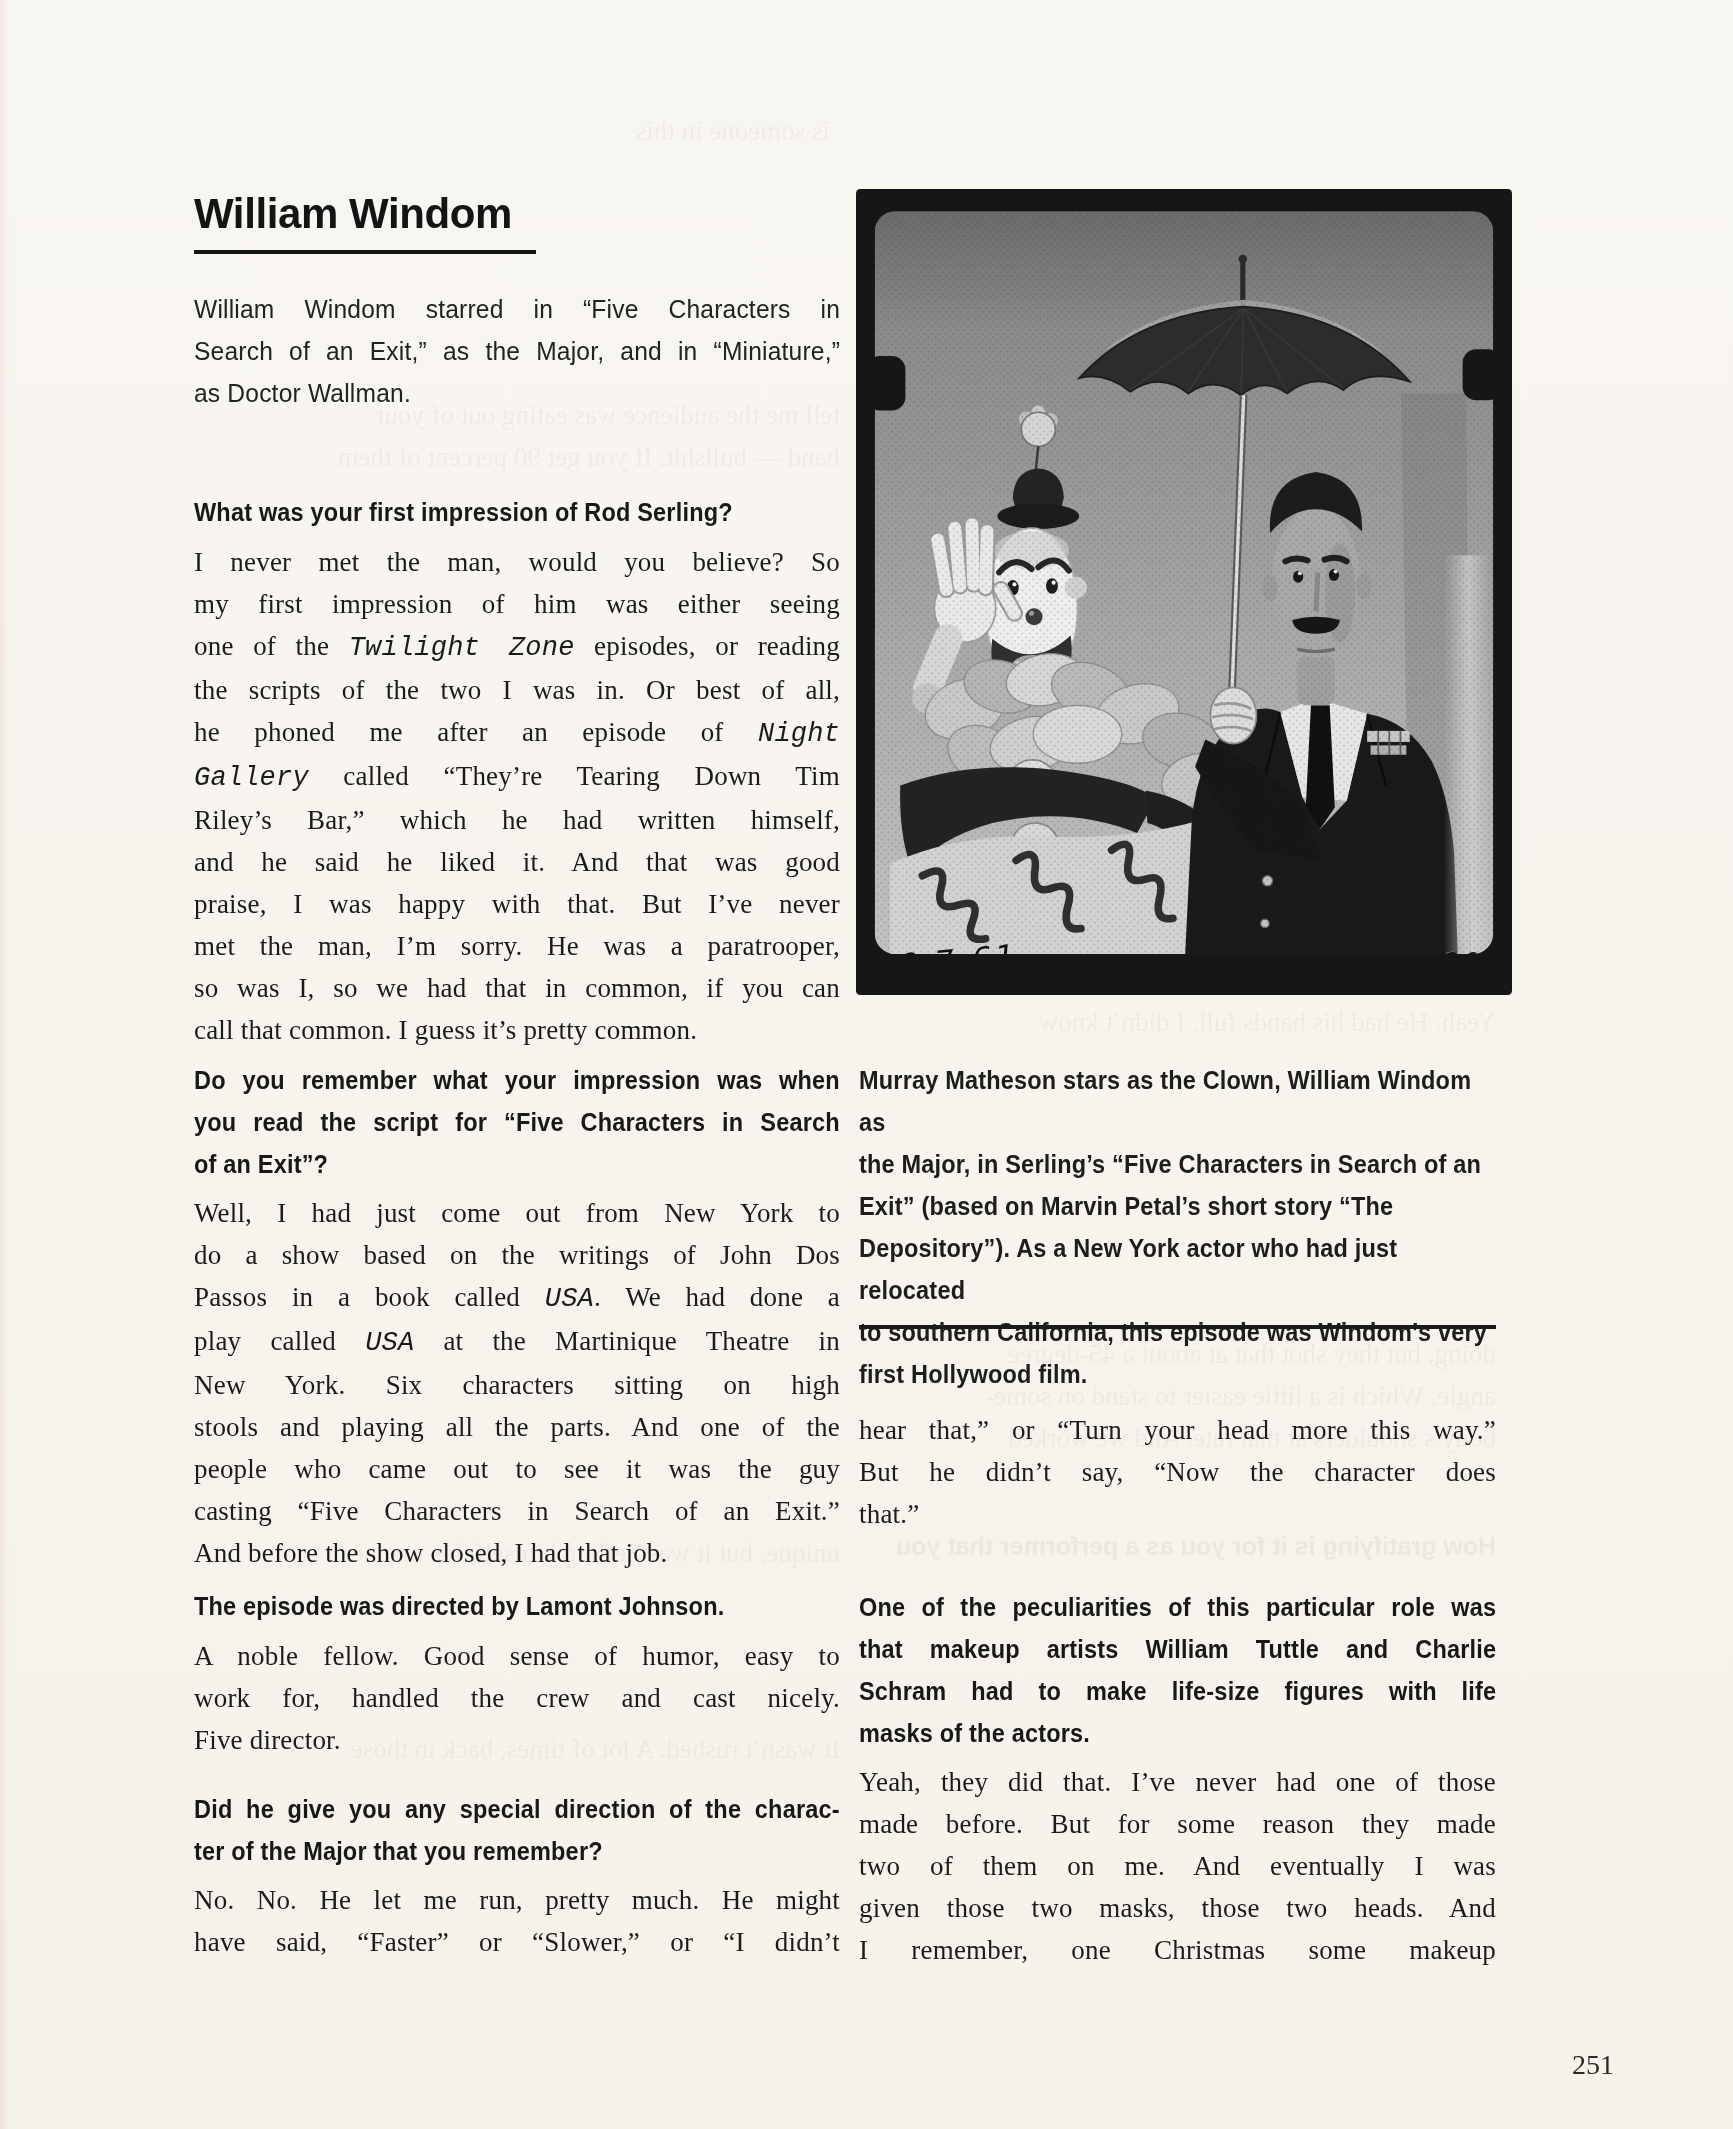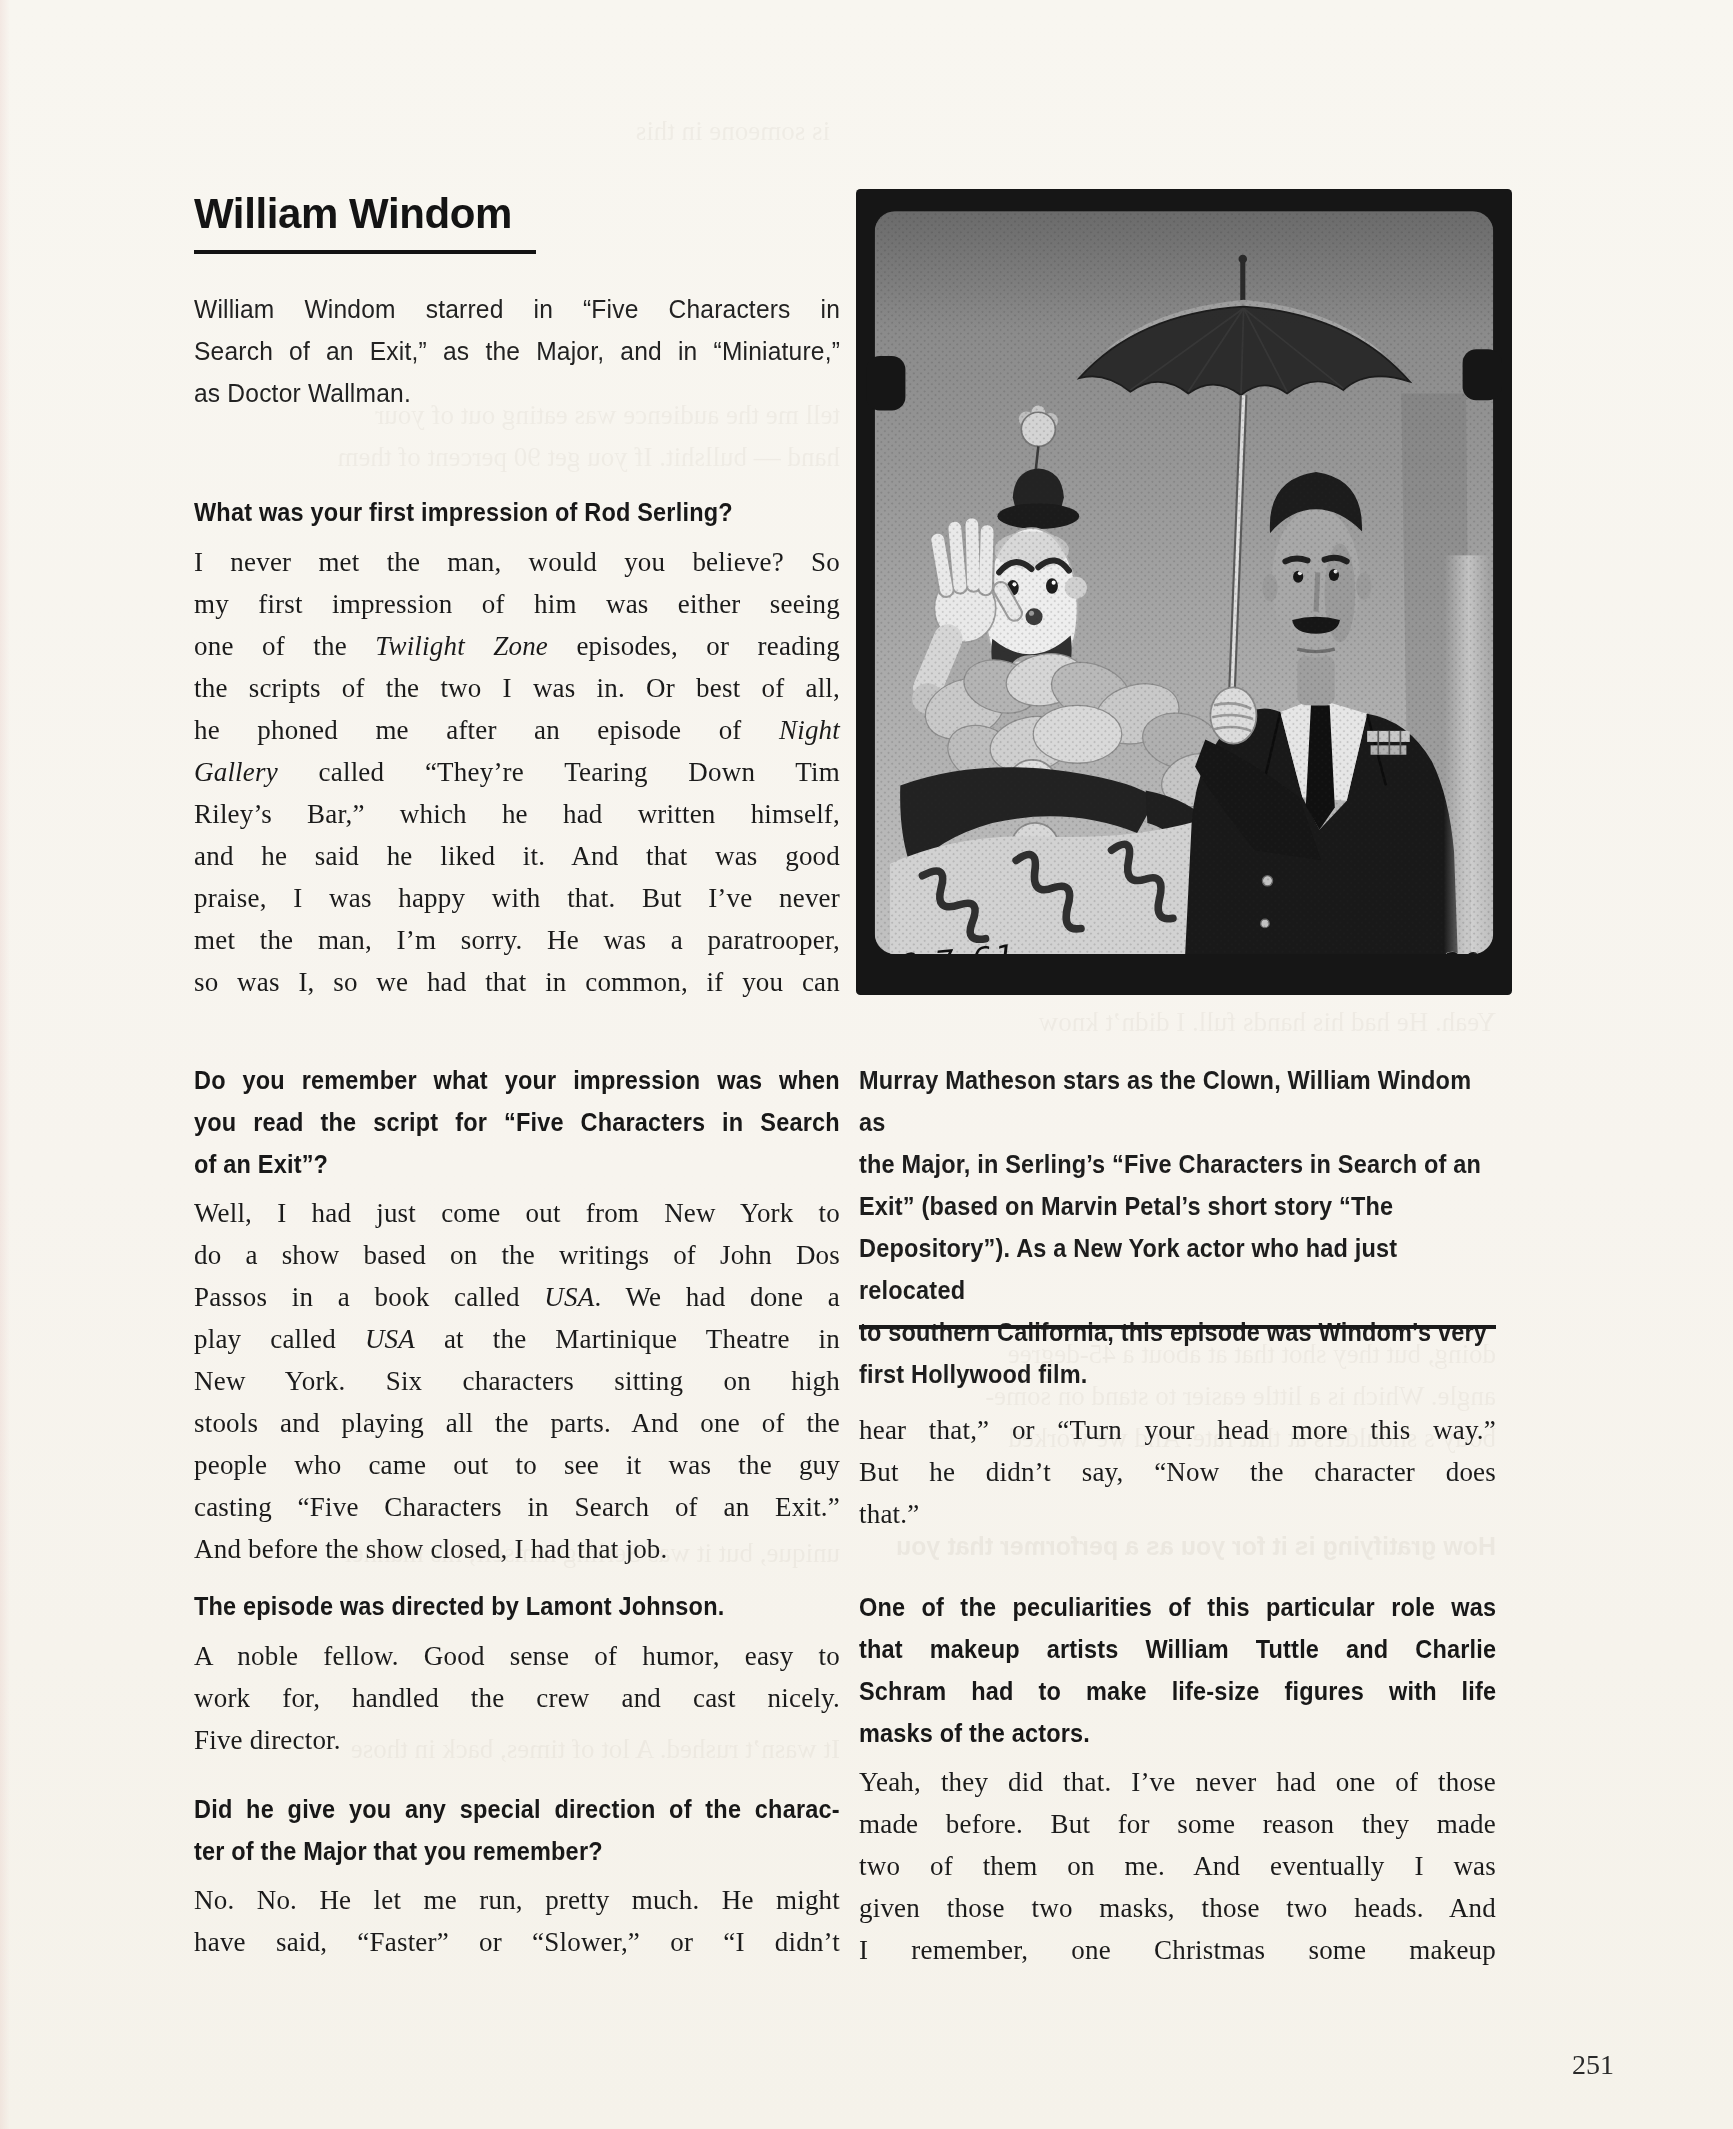--- a/index.html
+++ b/index.html
@@ -23,21 +23,21 @@
   .jst .l.last{text-align-last:left;}
   .flush-last .l.last{text-align-last:justify;}
   .caption{font-family:"Liberation Sans","DejaVu Sans",sans-serif;font-weight:700;font-size:25px;
     line-height:42px;color:#1d1d1d;transform:scaleX(.94);transform-origin:0 0;letter-spacing:0.2px;}
   .section-rule{position:absolute;background:#1a1a1a;}
   .pagenum{font-size:28px;color:#2a2a2a;}
   .ghost{position:absolute;font-family:"Liberation Serif","DejaVu Serif",serif;font-size:27px;
     color:#6b5d4a;opacity:.06;filter:blur(0.7px);transform:scaleX(-1);white-space:nowrap;pointer-events:none;}
   .ghost.b{font-family:"Liberation Sans","DejaVu Sans",sans-serif;font-weight:700;font-size:25px;opacity:.075;}
   .photo{position:absolute;left:856px;top:189px;width:656px;height:806px;}
-  i{font-style:italic;}
+  i{font-style:italic;font-family:Liberation Mono, monospace;}
 </style>
 </head>
 <body>
 
 <div class="ghost" style="left:353px;top:116px;width:477px">is someone in this</div>
 <div class="ghost" style="left:194px;top:400px;width:646px">tell me the audience was eating out of your</div>
 <div class="ghost" style="left:194px;top:442px;width:646px">hand — bullshit. If you get 90 percent of them</div>
 <div class="ghost" style="left:859px;top:1007px;width:637px">Yeah. He had his hands full. I didn’t know</div>
 <div class="ghost" style="left:859px;top:1339px;width:637px">doing, but they shot that at about a 45-degree</div>
 <div class="ghost" style="left:859px;top:1381px;width:637px">angle. Which is a little easier to stand on some-</div>
@@ -67,20 +67,21 @@
     <div class="l">my first impression of him was either seeing</div>
     <div class="l">one of the <i>Twilight Zone</i> episodes, or reading</div>
     <div class="l">the scripts of the two I was in. Or best of all,</div>
     <div class="l">he phoned me after an episode of <i>Night</i></div>
     <div class="l"><i>Gallery</i> called “They’re Tearing Down Tim</div>
     <div class="l">Riley’s Bar,” which he had written himself,</div>
     <div class="l">and he said he liked it. And that was good</div>
     <div class="l">praise, I was happy with that. But I’ve never</div>
     <div class="l">met the man, I’m sorry. He was a paratrooper,</div>
     <div class="l">so was I, so we had that in common, if you can</div>
+    <div class="l last">call that common. I guess it’s pretty common.</div>
   </div>
 
 <div class="blk" style="left:194px;top:1059px;width:646px">
   <div class="q jst" style="width:687px">
       <div class="l">Do you remember what your impression was when</div>
       <div class="l">you read the script for “Five Characters in Search</div>
       <div class="l last">of an Exit”?</div>
     </div>
 </div>
 <div class="blk a jst" style="left:194px;top:1184px;width:646px">

